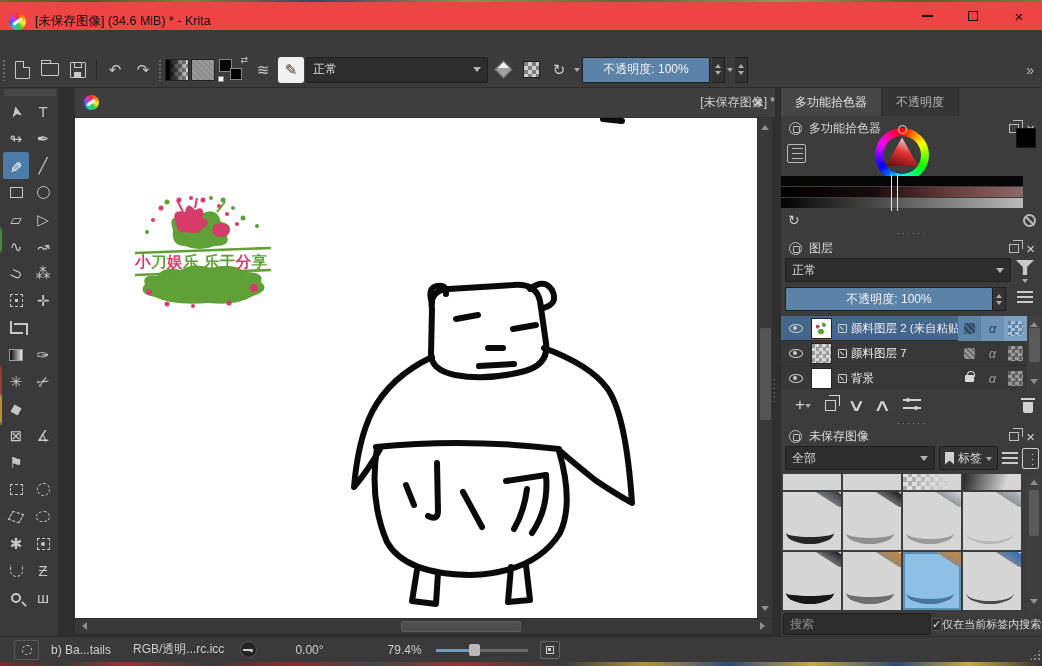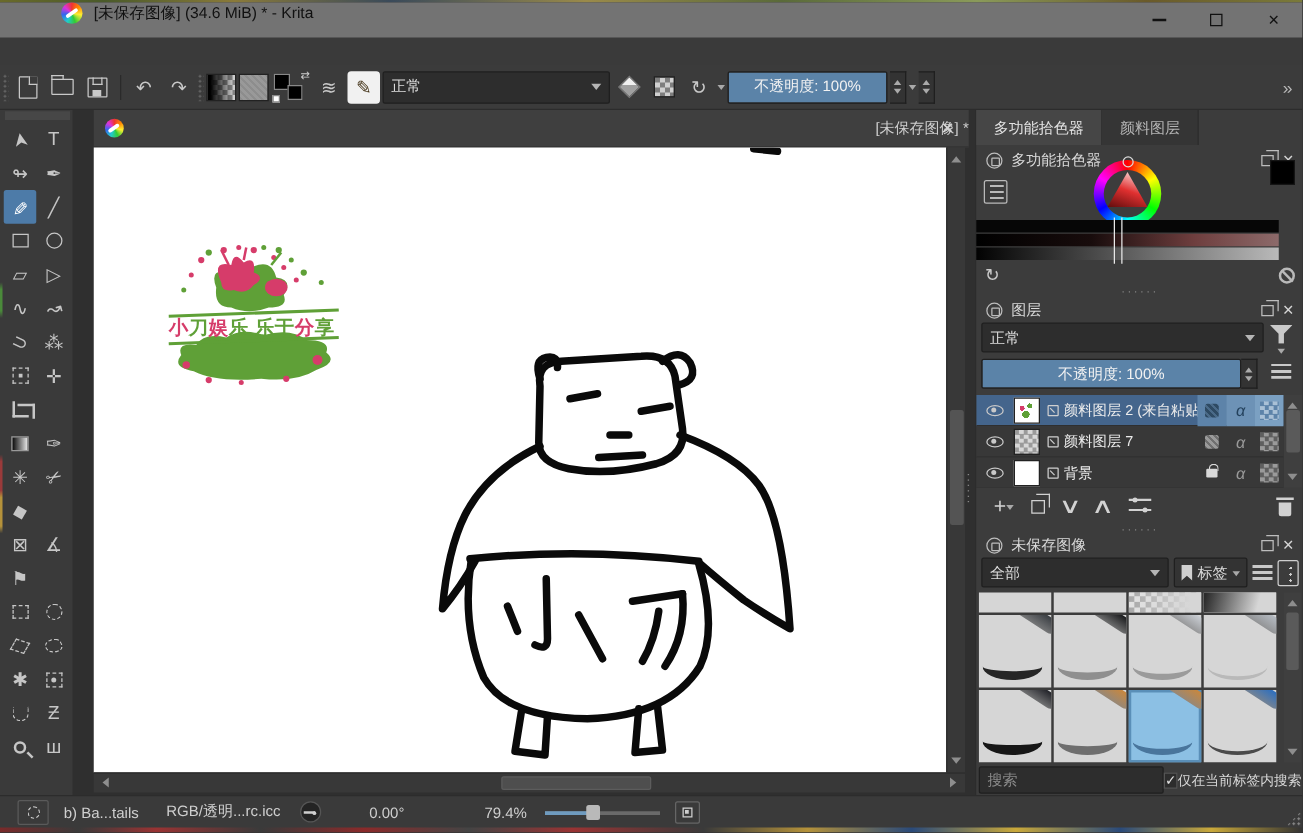--- a/index.html
+++ b/index.html
@@ -9,21 +9,21 @@
 
   
   .sliver-top { position:absolute; left:0; top:0; width:1042px; height:2px;
     background:linear-gradient(90deg,#6a6a2a,#4a5a2a 8%,#8a7a3a 18%,#3a4a5a 30%,#9a8a4a 45%,#5a6a3a 60%,#8a9a5a 75%,#6a5a2a 88%,#7a7a3a 100%); }
   .sliver-bottom { position:absolute; left:0; top:662px; width:1042px; height:4px;
     background:linear-gradient(90deg,#7a2a2a,#3a3a3a 6%,#933 12%,#3a3a3a 20%,#8a2a2a 28%,#444 36%,#933 44%,#3a3a3a 54%,#b5923a 62%,#2a4a7a 70%,#caa93a 78%,#2a4a7a 86%,#caa93a 93%,#333 100%); }
   .sliver-left { position:absolute; left:0; top:88px; width:2px; height:574px;
     background:linear-gradient(180deg,#3a3a3a 0 24%,#4a8a3a 25% 28%,#3a3a3a 29% 48%,#9a3a3a 49% 53%,#b5923a 54% 58%,#3a3a3a 59% 100%); }
 
   
-  .titlebar { position:absolute; left:0; top:2px; width:1042px; height:28px; background:#737373; display:flex; align-items:flex-start;padding-left:40px; }
+  .titlebar { position:absolute; left:0; top:2px; width:1042px; height:28px; background:#ef4444; display:flex; align-items:flex-end; }
   .app-icon { width:17px; height:17px; border-radius:50%; margin:0 9px 0 9px;
     background:conic-gradient(#e33 0deg,#f80 50deg,#fe3 100deg,#3c3 160deg,#2cc 210deg,#36e 260deg,#d3d 310deg,#e33 360deg); position:relative; }
   .app-icon::after { content:''; position:absolute; left:3px; top:7px; width:11px; height:3px; background:#fff; border-radius:2px; transform:rotate(-35deg); }
   .titlebar-text { color:#111; font-size:12.5px; }
   .win-btns { margin-left:auto; display:flex; height:100%; }
   .win-btn { width:46px; height:100%; display:flex; align-items:center; justify-content:center; color:#111; }
   .wb-min { width:11px; height:1.5px; background:#111; }
   .wb-max { width:10px; height:10px; border:1.2px solid #111; }
   .wb-close { font-size:15px; line-height:1; }
 
@@ -500,21 +500,21 @@
       <div class="scr-tri tri-w"></div>
       <div class="thumb"></div>
       <div class="scr-tri tri-e"></div>
     </div>
     <div class="vsplit-dots">······</div>
   </div>
 
   <div class="dock">
     <div class="dock-tabs">
       <div class="dock-tab active">多功能拾色器</div>
-      <div class="dock-tab">颜料图层</div>
+      <div class="dock-tab">不透明度</div>
     </div>
 
     <div class="panel-header" style="top:28px">
       <div class="plock"></div>
       <div class="panel-title">多功能拾色器</div>
       <div class="ph-sp"></div>
       <div class="pfloat"></div>
       <div class="pclose">×</div>
     </div>
     <div class="picker-listbtn"></div>

